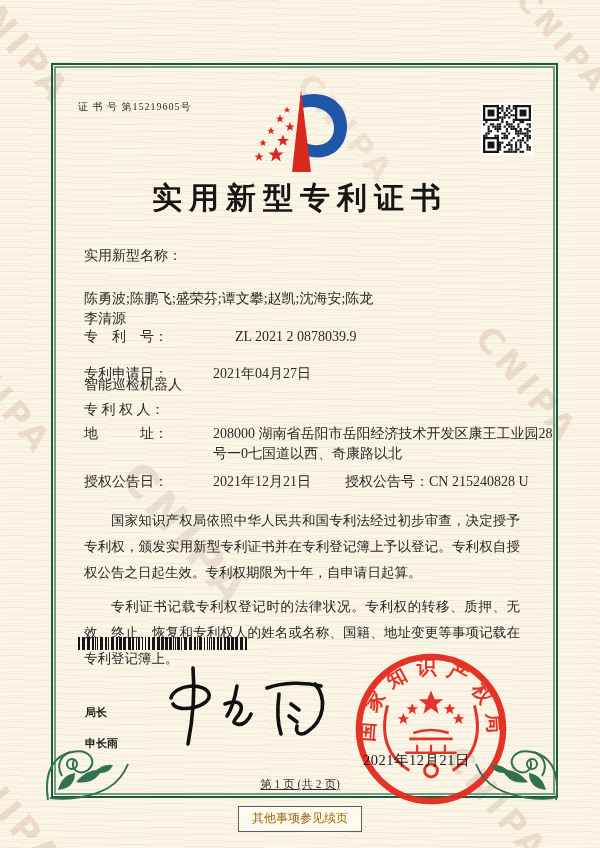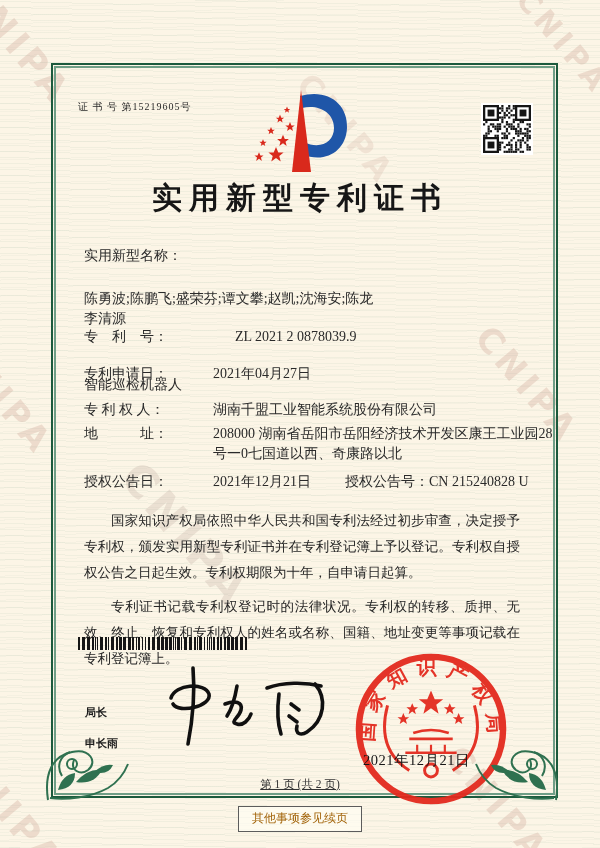--- a/index.html
+++ b/index.html
@@ -276,21 +276,20 @@
     <span class="val">ZL 2021 2 0878039.9</span>
   </div>
 
   <div class="frow" id="row-fil">
     <span class="lbl">专利申请日：</span>
     <span class="val">2021年04月27日</span>
   </div>
 
   <div class="frow" id="row-own">
     <span class="lbl">专 利 权 人：</span>
-    <span class="val">湖南千盟工业智能系统股份有限公司</span>
   </div>
 
   <div class="frow" id="row-addr">
     <span class="lbl">地　　　址：</span>
     <span class="val">
       <div>208000 湖南省岳阳市岳阳经济技术开发区康王工业园28</div>
       <div>号一0七国道以西、奇康路以北</div>
     </span>
   </div>
 

